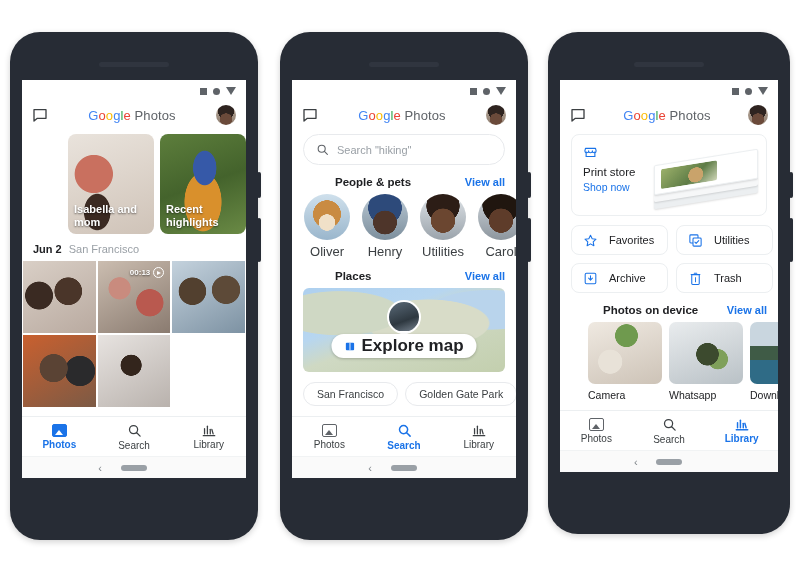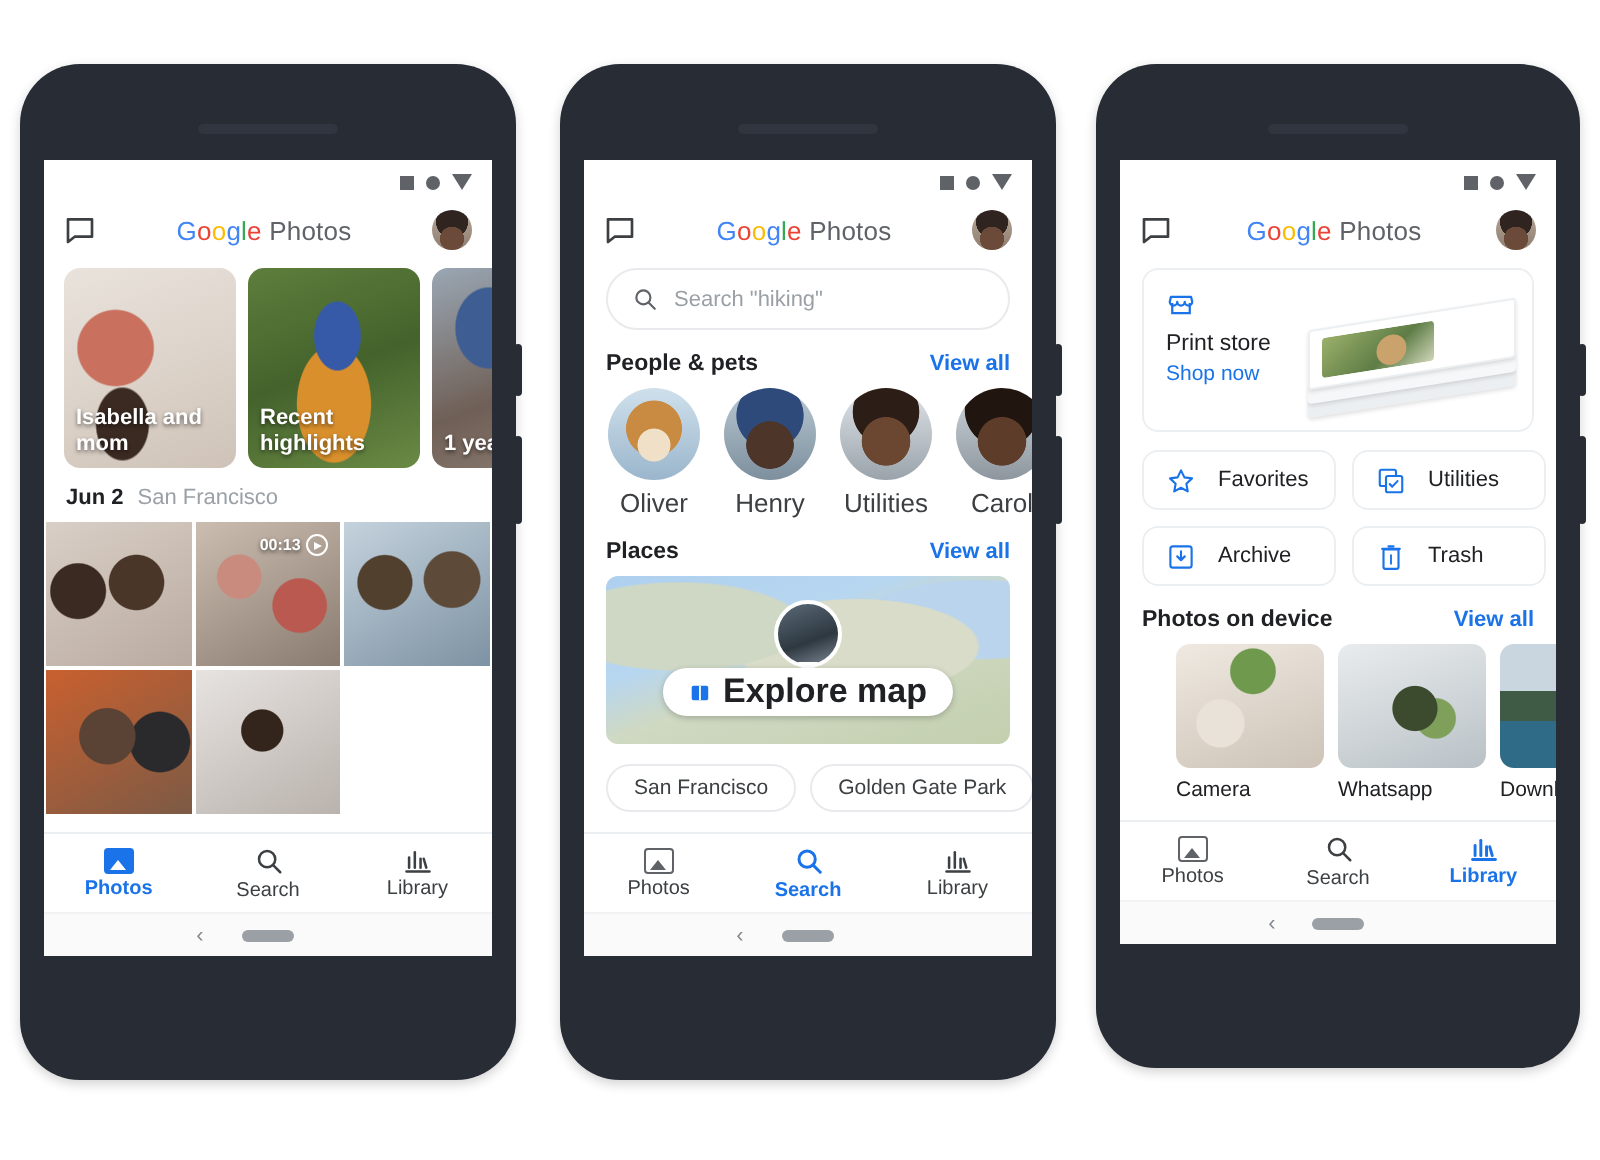--- a/index.html
+++ b/index.html
@@ -77,21 +77,21 @@
     overflow:hidden; flex:0 0 auto;
   }
   .mem .cap{
     position:absolute; left:6px; right:4px; bottom:5px;
     color:#fff; font-size:11px; font-weight:700; line-height:13px;
     text-shadow: 0 1px 2px rgba(0,0,0,.55);
   }
   .m1{ background:
       radial-gradient(ellipse at 34% 78%, #3b2a22 0 16%, transparent 17%),
       radial-gradient(ellipse at 30% 40%, #c9705f 0 22%, transparent 23%),
-      linear-gradient(160deg,#e9e3dc 0%,#ded5cc 45%,#cfc3b8 100%); }
+      linear-gradient(160deg,#e9e3dc 0%,#ded5cc 45%,#cfc3b8 100%); margin-left: 36px; }
   .m2{ background:
       radial-gradient(ellipse at 52% 34%, #3659a8 0 18%, transparent 19%),
       radial-gradient(ellipse at 50% 68%, #d9902c 0 30%, transparent 31%),
       linear-gradient(160deg,#5d7e3c 0%,#44632c 50%,#6a8a45 100%); }
   .m3{ background:
       radial-gradient(ellipse at 70% 62%, #e8c5b4 0 24%, transparent 25%),
       radial-gradient(ellipse at 33% 30%, #3e5e93 0 20%, transparent 21%),
       linear-gradient(160deg,#9aa7b4 0%,#6f5f56 60%,#8e7f74 100%); }
 
   .daterow{ display:flex; align-items:baseline; gap:7px; padding: 9px 0 6px 11px; }
@@ -152,20 +152,21 @@
 
   
   .searchbar{
     margin: 2px 11px 0 11px; height:31px; border:1px solid #e8eaed; border-radius:16px;
     display:flex; align-items:center; gap:8px; padding:0 12px; background:#fff;
   }
   .searchbar .ph{ font-size:11px; color:#9aa0a6; }
   .sec-head{
     display:flex; align-items:center; justify-content:space-between;
     padding: 11px 11px 6px 11px;
+    margin-left: 32px;
   }
   .sec-head .t{ font-size:11.5px; font-weight:700; color:#202124; }
   .sec-head .va{ font-size:11px; color:#1a73e8; font-weight:600; }
   .people{ display:flex; gap:12px; padding-left:12px; }
   .person{ width:46px; flex:0 0 auto; text-align:center; }
   .person .face{ width:46px;height:46px;border-radius:50%; }
   .person .nm{ font-size:13px; color:#3c4043; margin-top:4px; white-space:nowrap; }
   .f-oliver{background:
       radial-gradient(circle at 50% 62%, #f0e0c8 0 22%, transparent 23%),
       radial-gradient(circle at 50% 44%, #c98b42 0 40%, transparent 41%),

